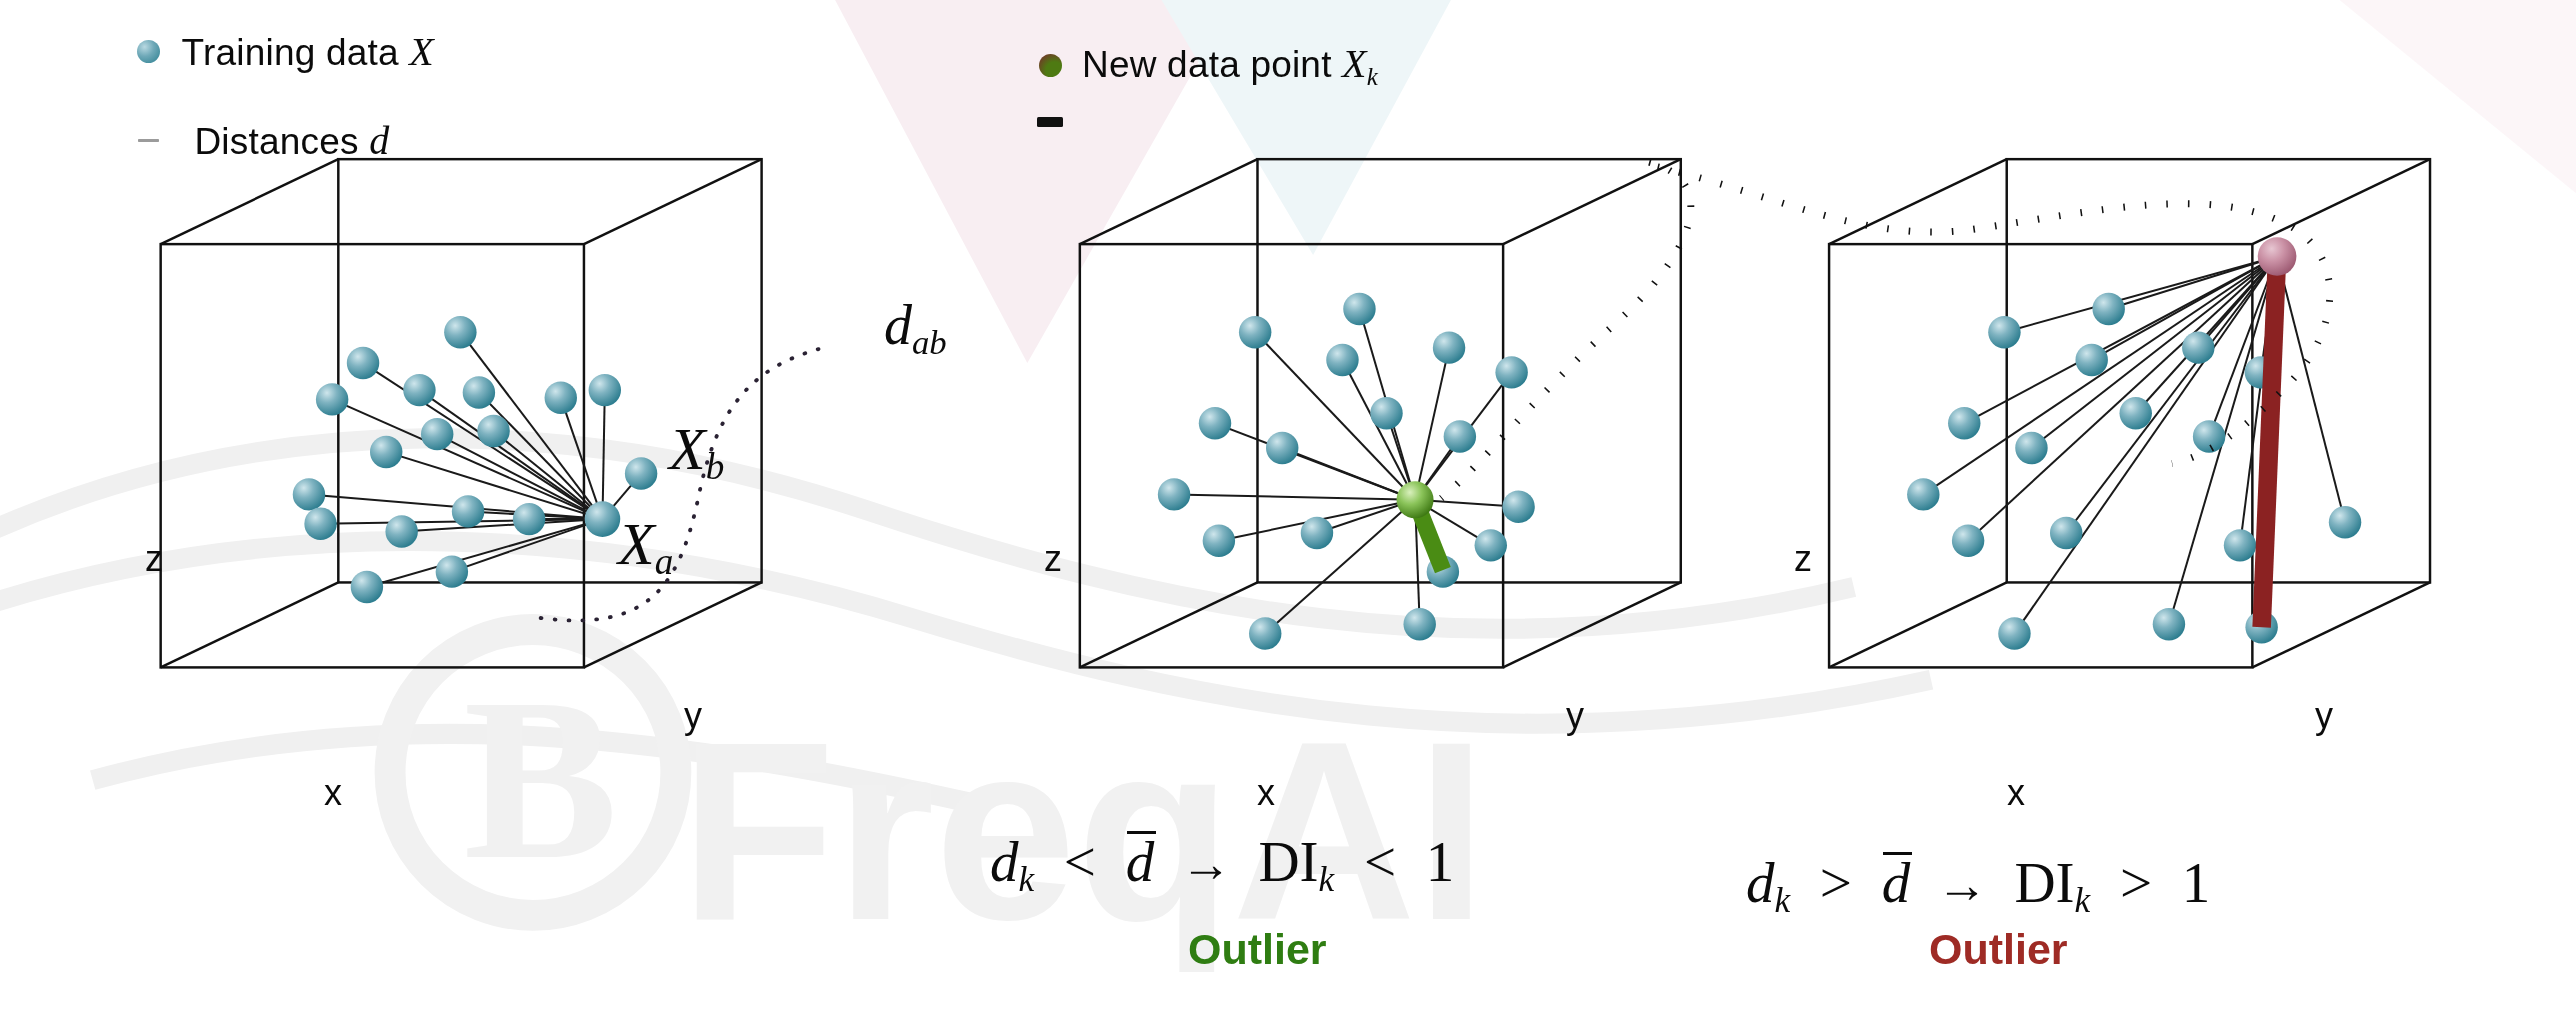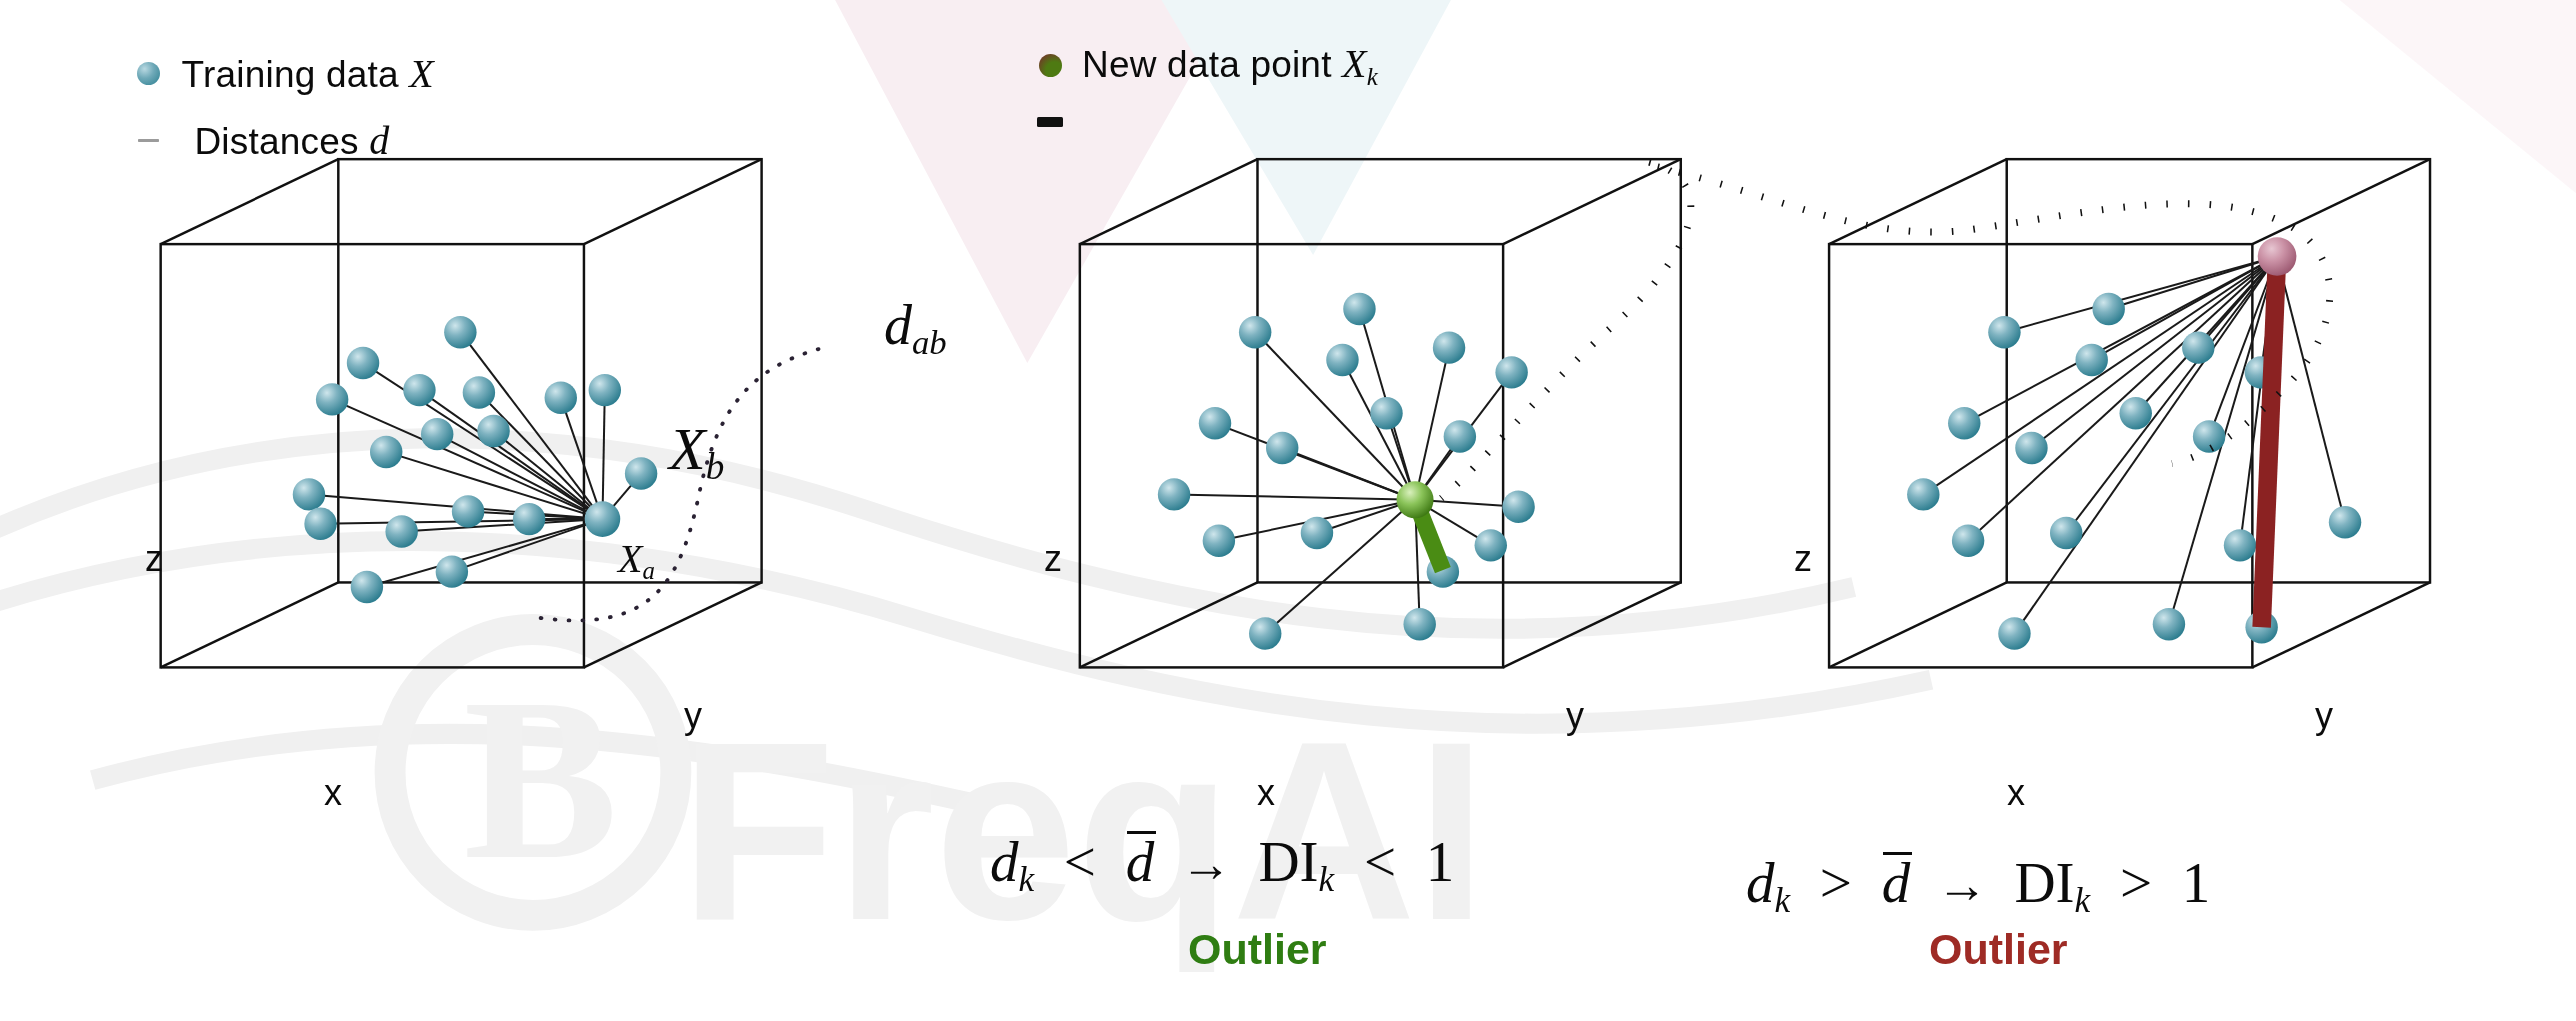--- a/index.html
+++ b/index.html
@@ -85,21 +85,21 @@
       <text x="880" y="1190">FreqAI</text>
     </g>
     <g stroke="#f1f1f1" stroke-width="40" fill="none">
       <circle cx="690" cy="1000" r="185"></circle>
     </g>
     <g fill="#f1f1f1" font-family="Liberation Serif, serif" font-size="300" font-weight="bold">
       <text x="600" y="1110">B</text>
     </g>
   </svg>
 
-  <div class="legend" style="left:137px; top:50px; gap:21.6px;">
+  <div class="legend" style="left:137px; top:28px; gap:21.6px;">
     <span class="mk mk-dot"></span>
     <span class="lbl"><span>Training data </span><span class="cap">X</span></span>
   </div>
 
   <div class="legend" style="left:137px; top:117px; gap:35px;">
     <span class="mk mk-dash-thin" style="margin-left:0.8px;"></span>
     <span class="lbl"><span>Distances </span><i>d</i></span>
   </div>
 
   <div class="legend" style="left:1039px; top:40px; gap:20px;">
@@ -307,21 +307,21 @@
       <circle cx="2948" cy="332" r="25" fill="url(#gNewOut)"></circle>
 
       <path d="M 2146 216 C 2300 252, 2420 318, 2560 296 C 2720 272, 2860 240, 2960 290
                C 3040 330, 3030 430, 2960 500 C 2905 556, 2860 590, 2812 600" fill="none" stroke="#111111" stroke-width="9" stroke-linecap="butt" stroke-dasharray="2 26"></path>
     </g>
   </svg>
 
   <div class="math" style="left:669px; top:419px; font-size:60px;">
     <span class="it">X</span><sub>b</sub>
   </div>
-  <div class="math" style="left:618px; top:539px; font-size:40px;">
+  <div class="math" style="left:618px; top:514px; font-size:60px;">
     <span class="it">X</span><sub>a</sub>
   </div>
 
   <div class="axis" style="left:145px; top:538px;"><span>z</span></div>
   <div class="axis" style="left:324px; top:772px;"><span>x</span></div>
   <div class="axis" style="left:684px; top:695px;"><span>y</span></div>
 
   <div class="axis" style="left:1044px; top:538px;"><span>z</span></div>
   <div class="axis" style="left:1257px; top:772px;"><span>x</span></div>
   <div class="axis" style="left:1566px; top:695px;"><span>y</span></div>

